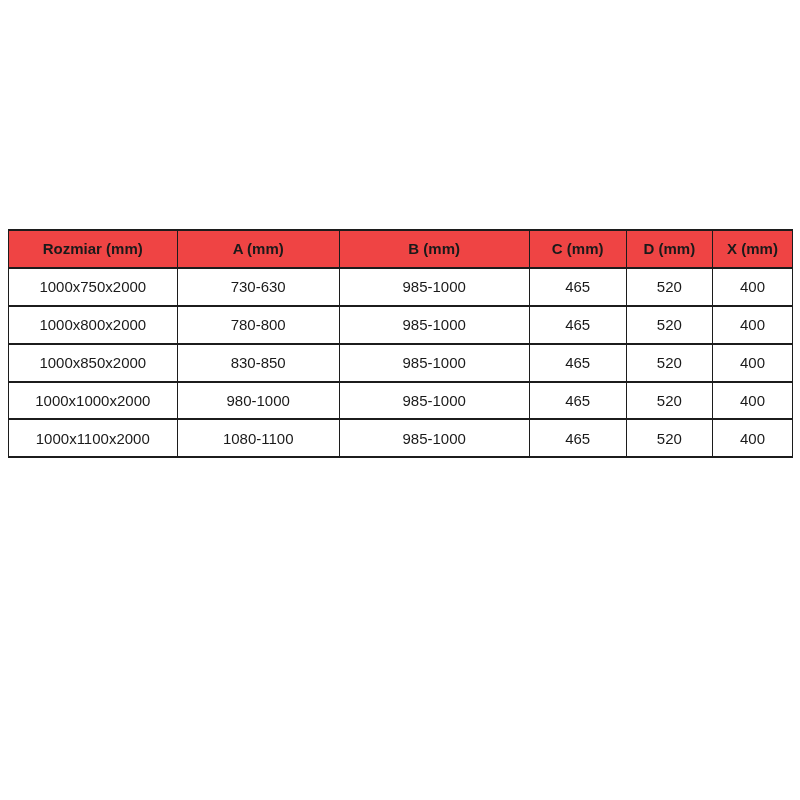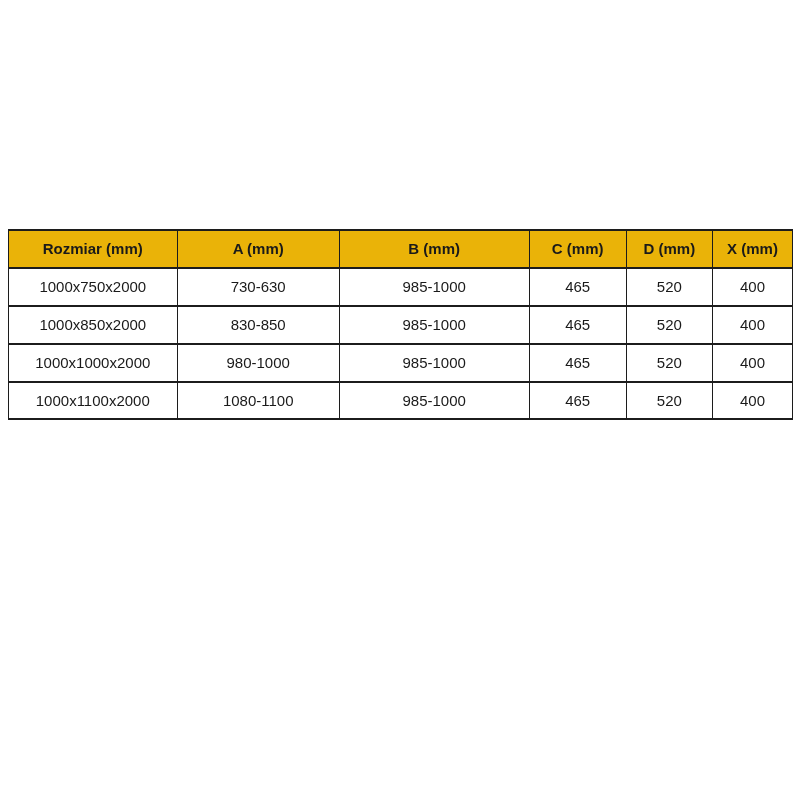--- a/index.html
+++ b/index.html
@@ -32,21 +32,21 @@
     vertical-align: middle;
     color: #1a1a1a;
     font-size: 15px;
     height: 37.9px;
     padding: 0 4px;
     white-space: nowrap;
     overflow: hidden;
   }
   table.size-table th {
     font-weight: bold;
-    background: #eab308;
+    background: #ef4444;
   }
   
   col.c-rozmiar { width: 21.5%; }
   col.c-a       { width: 20.7%; }
   col.c-b       { width: 24.2%; }
   col.c-c       { width: 12.4%; }
   col.c-d       { width: 11.0%; }
   col.c-x       { width: 10.2%; }
 </style>
 </head>
@@ -75,20 +75,28 @@
     <tbody>
         <tr>
           <td>1000x750x2000</td>
           <td>730-630</td>
           <td>985-1000</td>
           <td>465</td>
           <td>520</td>
           <td>400</td>
         </tr>
         <tr>
+          <td>1000x800x2000</td>
+          <td>780-800</td>
+          <td>985-1000</td>
+          <td>465</td>
+          <td>520</td>
+          <td>400</td>
+        </tr>
+        <tr>
           <td>1000x850x2000</td>
           <td>830-850</td>
           <td>985-1000</td>
           <td>465</td>
           <td>520</td>
           <td>400</td>
         </tr>
         <tr>
           <td>1000x1000x2000</td>
           <td>980-1000</td>

